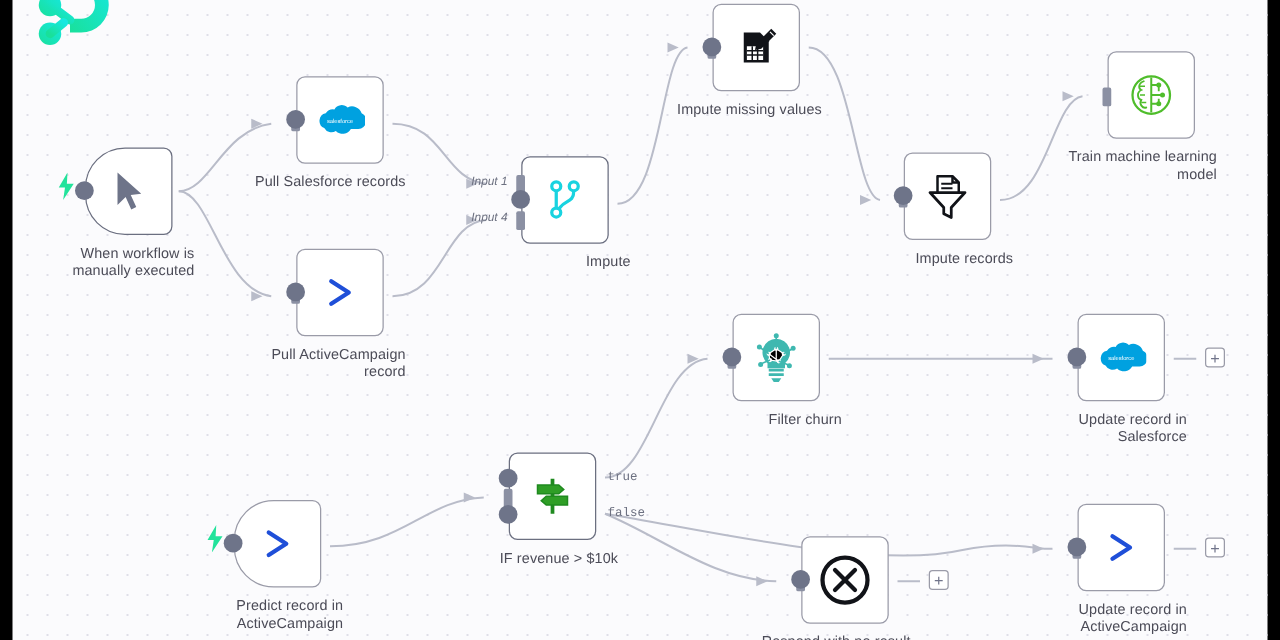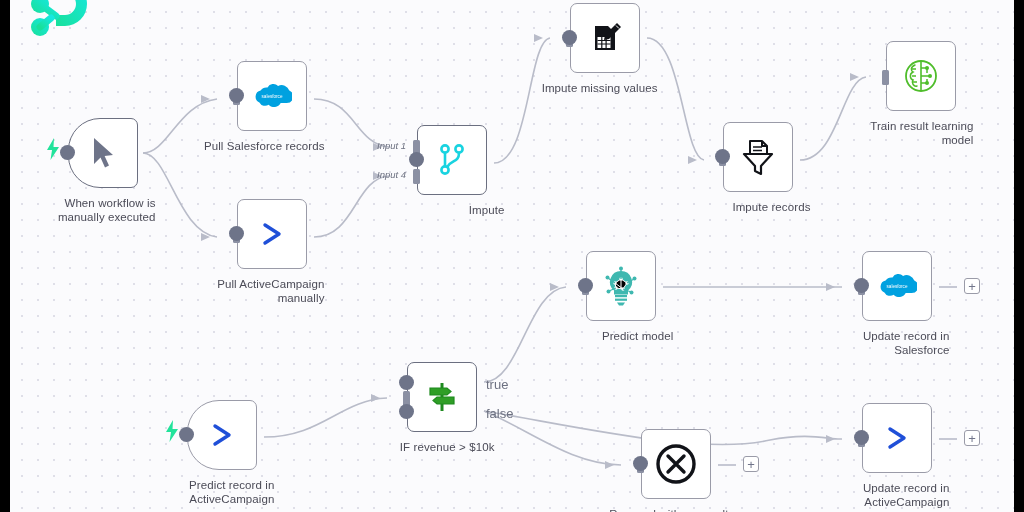--- a/index.html
+++ b/index.html
@@ -54,21 +54,21 @@
   .in-port.p1{top:15px;}
   .in-port.p2{top:44px;}
   .out-dot{
     position:absolute;right:-7px;top:27px;
     width:15px;height:15px;border-radius:50%;
     background:#6e7489;
   }
   .out-dot.t{top:13px;}
   .out-dot.f{top:42px;}
   .port-lbl{
-    position:absolute;font-size:13px;color:#6d7181;
+    position:absolute;font-size:10px;color:#6d7181;font-family:Liberation Mono, monospace;
   }
   .bolt{
     position:absolute;left:-22px;top:20px;
     width:14px;height:22px;
   }
   .plusbtn{
     position:absolute;
     width:16px;height:16px;border:1.3px solid #9a9ba8;border-radius:3px;
     background:#fff;color:#70748a;font-size:13px;line-height:13px;
     display:flex;align-items:center;justify-content:center;
@@ -177,21 +177,21 @@
   <div class="node" style="left:227px;top:199px;">
     <div class="nbox">
       <svg class="icon" width="34" height="34" viewBox="0 0 34 34">
         <path d="M10,8 L24,17 L10,26" fill="none" stroke="#1f4fd8" stroke-width="3.4" stroke-linecap="round" stroke-linejoin="round"></path>
         <path d="M10,15.5 L17,17 L10,18.5" fill="none" stroke="#ffffff" stroke-width="1.6"></path>
       </svg>
     </div>
     <div class="in-port"></div>
     <div class="out-dot"></div>
     <div class="nlabel">Pull ActiveCampaign
-manually</div>
+record</div>
   </div>
 
   <div class="node" style="left:407px;top:125px;">
     <div class="nbox dark">
       <svg class="icon" width="32" height="34" viewBox="0 0 32 34">
         <circle cx="9" cy="6" r="3.6" fill="none" stroke="#19d3e0" stroke-width="2.6"></circle>
         <circle cx="23" cy="6" r="3.6" fill="none" stroke="#19d3e0" stroke-width="2.6"></circle>
         <circle cx="9" cy="27" r="3.6" fill="none" stroke="#19d3e0" stroke-width="2.6"></circle>
         <path d="M9,10 V23" stroke="#19d3e0" stroke-width="2.6" fill="none" stroke-linecap="round"></path>
         <path d="M23,10 C23,19 16,17 12,23" stroke="#19d3e0" stroke-width="2.6" fill="none" stroke-linecap="round"></path>
@@ -243,21 +243,21 @@
         <path d="M20,6 v28" stroke="#4fbd2b" stroke-width="1.6"></path>
         <path d="M14,9 C9,11 10,15 12,16 C8,18 9,23 12,24 C10,27 13,31 16,30" fill="none" stroke="#4fbd2b" stroke-width="1.5" stroke-linecap="round"></path>
         <path d="M11,13 h4 M11,20 h4 M12,26 h4" stroke="#4fbd2b" stroke-width="1.3"></path>
         <path d="M20,12 h6 v5 M20,20 h8 M20,27 h6 v-4" fill="none" stroke="#4fbd2b" stroke-width="1.5"></path>
         <circle cx="26" cy="12" r="2" fill="#4fbd2b"></circle>
         <circle cx="29" cy="20" r="2" fill="#4fbd2b"></circle>
         <circle cx="26" cy="27" r="2" fill="#4fbd2b"></circle>
       </svg>
     </div>
     <div class="in-port"></div>
-    <div class="nlabel">Train result learning
+    <div class="nlabel">Train machine learning
 model</div>
   </div>
 
   <div class="node" style="left:177px;top:400px;">
     <svg class="bolt" viewBox="0 0 14 22">
       <path d="M8,0 L1,12 H6 L4.5,22 L13,9 H7.5 Z" fill="#22e39b"></path>
     </svg>
     <div class="nbox trigger">
       <svg class="icon" width="34" height="34" viewBox="0 0 34 34">
         <path d="M10,8 L24,17 L10,26" fill="none" stroke="#1f4fd8" stroke-width="3.4" stroke-linecap="round" stroke-linejoin="round"></path>
@@ -310,21 +310,21 @@
           <circle cx="20" cy="3.5" r="2"></circle>
             <circle cx="6.5" cy="12.5" r="2"></circle>
           <circle cx="33.5" cy="13.5" r="2"></circle>
             <circle cx="7.5" cy="26.5" r="2"></circle>
           <circle cx="30.5" cy="27.5" r="2"></circle>
         </g>
       </svg>
     </div>
     <div class="in-port"></div>
     <div class="out-dot"></div>
-    <div class="nlabel">Predict model</div>
+    <div class="nlabel">Filter churn</div>
   </div>
 
   <div class="node" style="left:631px;top:429px;">
     <div class="nbox">
       <svg class="icon" width="46" height="46" viewBox="0 0 46 46">
         <circle cx="23" cy="23" r="18" fill="none" stroke="#111318" stroke-width="3.4"></circle>
         <path d="M15,15 L31,31 M31,15 L15,31" stroke="#111318" stroke-width="3.4" stroke-linecap="round"></path>
       </svg>
     </div>
     <div class="in-port"></div>

